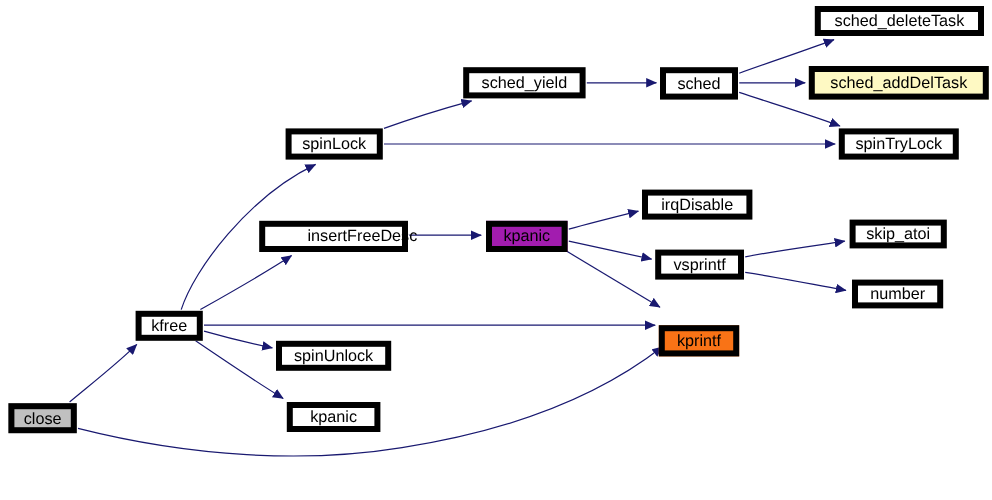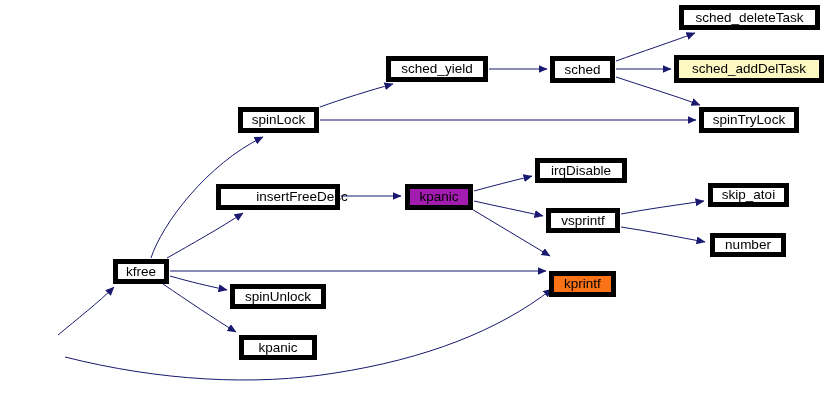--- a/index.html
+++ b/index.html
@@ -67,20 +67,23 @@
       <path class="edge" d="M 616,61 C 641,52 671,42 695,33" stroke="#191970" marker-end="url(#arrowhead)"></path>
       <path class="edge" d="M 616,69 L 671,69" stroke="#191970" marker-end="url(#arrowhead)"></path>
       <path class="edge" d="M 616,77 C 643,86 673,95 700,105" stroke="#191970" marker-end="url(#arrowhead)"></path>
       <path class="edge" d="M 341,196 L 401,196" stroke="#191970" marker-end="url(#arrowhead)"></path>
       <path class="edge" d="M 474,191 C 492,186 512,181 532,176" stroke="#191970" marker-end="url(#arrowhead)"></path>
       <path class="edge" d="M 474,201 C 496,206 521,211 543,216" stroke="#191970" marker-end="url(#arrowhead)"></path>
       <path class="edge" d="M 470,208 L 550,256" stroke="#191970" marker-end="url(#arrowhead)"></path>
       <path class="edge" d="M 621,214 C 647,209 677,205 704,201" stroke="#191970" marker-end="url(#arrowhead)"></path>
       <path class="edge" d="M 621,227 C 648,231 678,237 705,242" stroke="#191970" marker-end="url(#arrowhead)"></path>
     </svg>
+    <div class="node root" style="left: 7px; top: 336px; width: 57px; height: 25px; background: rgb(192, 192, 192); border-color: rgb(0, 0, 0);">
+      <span>close</span>
+    </div>
     <div class="node" style="left: 113px; top: 259px; width: 56px; height: 25px; background: rgb(255, 255, 255); border-color: rgb(0, 0, 0);">
       <span>kfree</span>
     </div>
     <div class="node" style="left: 238px; top: 107px; width: 81px; height: 26px; background: rgb(255, 255, 255); border-color: rgb(0, 0, 0);">
       <span>spinLock</span>
     </div>
     <div class="node" style="left: 386px; top: 56px; width: 102px; height: 26px; background: rgb(255, 255, 255); border-color: rgb(0, 0, 0);">
       <span>sched_yield</span>
     </div>
     <div class="node" style="left: 550px; top: 56px; width: 65px; height: 27px; background: rgb(255, 255, 255); border-color: rgb(0, 0, 0);">

